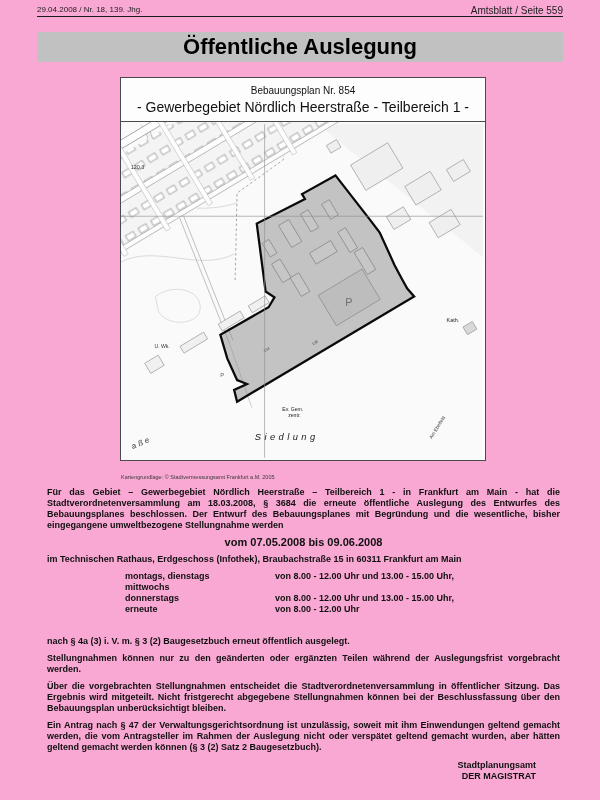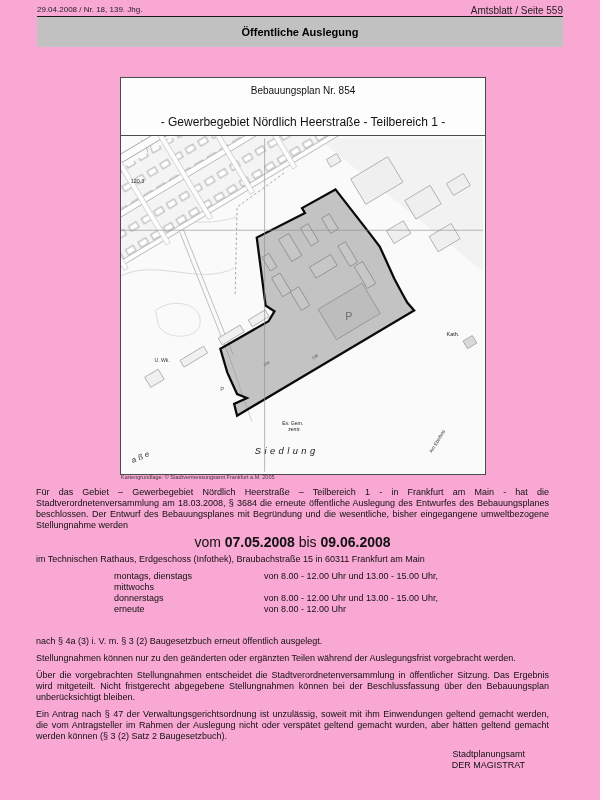--- a/index.html
+++ b/index.html
@@ -6,35 +6,35 @@
   .page{
     position:relative;width:600px;height:800px;background:#f9a8d4;
     font-family:"Liberation Sans","DejaVu Sans",sans-serif;color:#111;overflow:hidden;
   }
   
   .hdr-left{position:absolute;left:37px;top:5px;font-size:8px;color:#222;}
   .hdr-right{position:absolute;right:37px;top:5px;font-size:10px;color:#222;margin-left:36px;}
   .hdr-rule{position:absolute;left:37px;right:37px;top:16px;height:1px;background:#1a1a1a;}
   
   .banner{
-    position:absolute;left:37px;top:17px;width:526px;height:30px;
+    position:absolute;left:37px;top:32px;width:526px;height:30px;
     display:flex;align-items:center;justify-content:center;
-    font-size:11px;font-weight:bold;color:#000;
+    font-size:22px;font-weight:bold;color:#000;
   }
   
   .plan-box{position:absolute;left:120px;top:77px;width:364px;border:1px solid #4a4a4a;background:#fdfdfd;}
   .plan-head{text-align:center;padding:7px 4px 6px 4px;border-bottom:1px solid #4a4a4a;}
   .plan-title{font-size:10px;color:#111;}
-  .plan-subtitle{font-size:12px;color:#111;margin-top:19px;}
+  .plan-subtitle{font-size:14px;color:#111;margin-top:3px;}
   .map-wrap{width:362px;height:338px;overflow:hidden;background:#fafafa;}
   .map-credit{position:absolute;left:121px;top:474px;font-size:5.5px;color:#3a3a3a;}
   
-  .body-text{position:absolute;left:36px;top:487px;width:513px;font-size:9px;line-height:11px;text-align:justify;color:#101010;}
+  .body-text{position:absolute;left:47px;top:487px;width:513px;font-size:9px;line-height:11px;text-align:justify;color:#101010;font-weight:bold;}
   .body-text p{margin:0 0 6px 0;}
-  .date-line{text-align:center;margin:0 0 6px 0;font-size:14px;}
+  .date-line{text-align:center;margin:0 0 6px 0;font-size:11px;}
   .location-line{margin:0 0 2px 0;}
   .schedule{margin:0 0 21px 78px;}
   .sched-row{display:flex;}
   .sched-days{width:150px;}
   .sched-hours{flex:1;}
   .signature{text-align:right;padding-right:24px;line-height:10.5px;margin-top:7px;}
   svg text{font-family:"Liberation Sans","DejaVu Sans",sans-serif;}
 </style>
 </head>
 <body>

